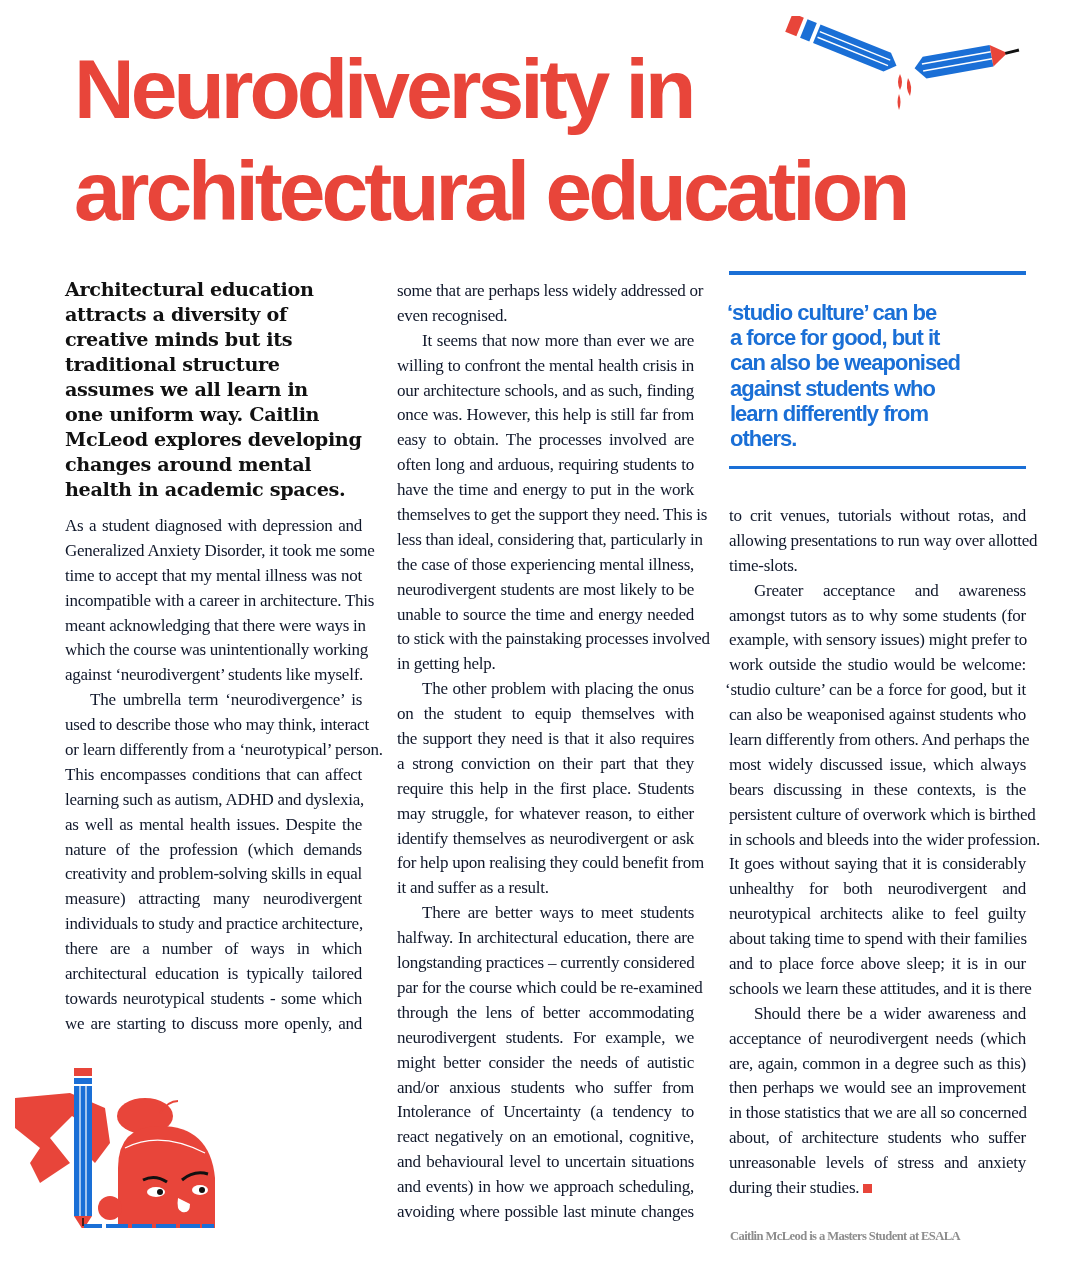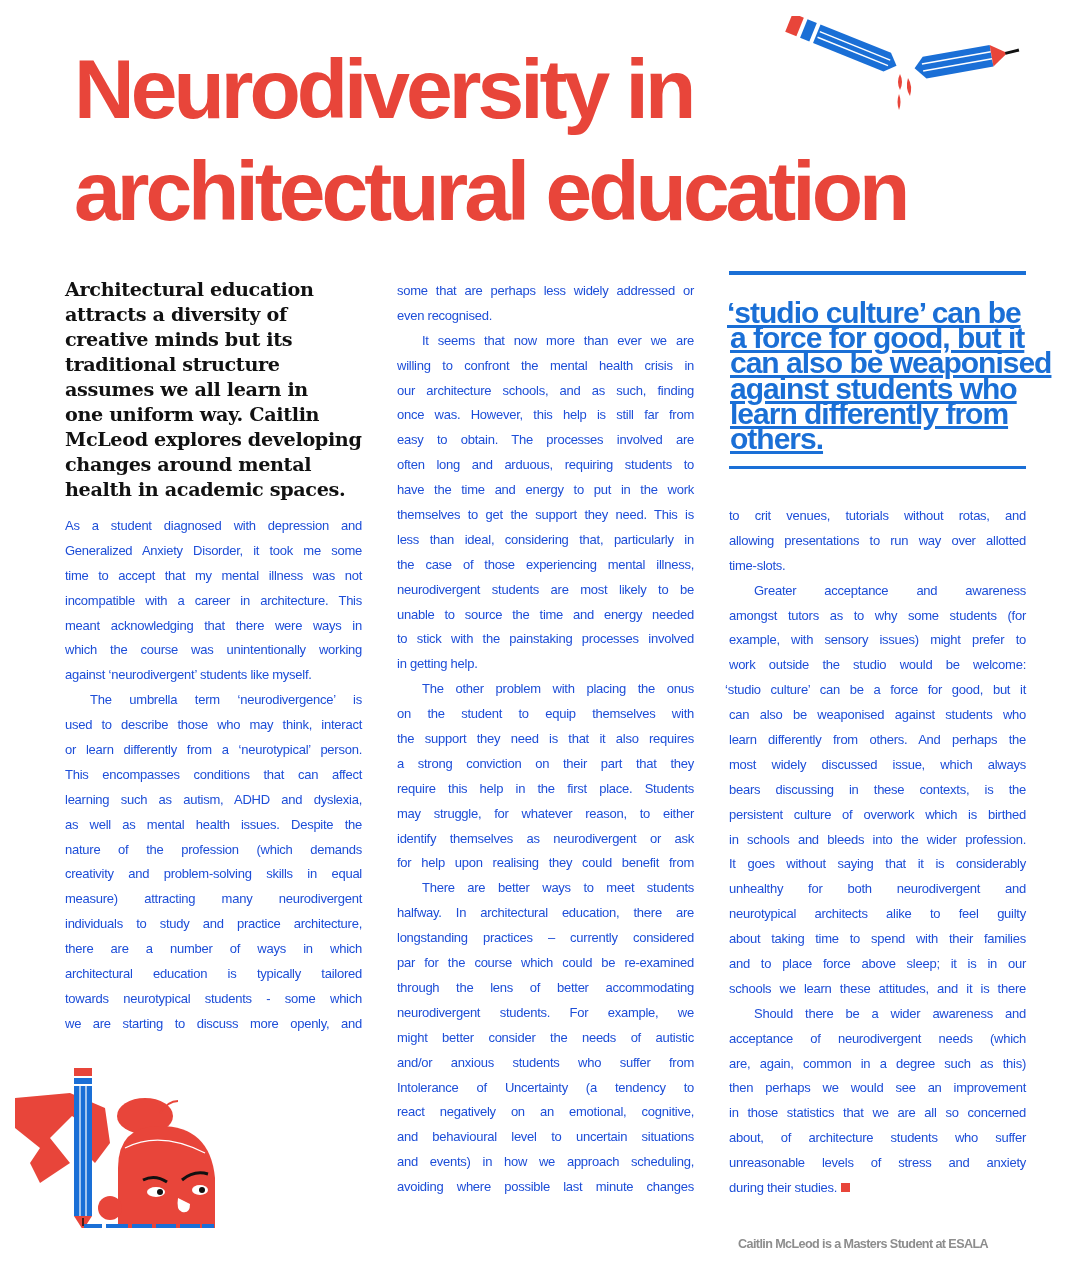--- a/index.html
+++ b/index.html
@@ -11,41 +11,41 @@
     white-space: nowrap;
   }
   .standfirst {
     position: absolute; left: 65px; top: 277px; width: 300px; margin: 0;
     font-family: "DejaVu Serif", serif; font-weight: 700; color: #111;
     font-size: 19.2px; line-height: 25px; letter-spacing: -0.35px;
   }
   .standfirst span { display: block; white-space: nowrap; }
   .col {
     position: absolute; width: 297px;
-    font-family: Liberation Sans, sans-serif; font-size: 13px; color: #1d4ed8;
+    font-family: Liberation Serif, serif; font-size: 17px; color: #0f172a;
     line-height: 24.9px; letter-spacing: -0.25px;
   }
   .col .ln { display: block; height: 24.9px; text-align: justify; text-align-last: justify; white-space: nowrap; overflow: visible; }
   .col .ln.end { text-align-last: left; }
   .col .ln.indent { padding-left: 25px; }
   .col .ln.hang { margin-left: -4px; }
   #col1 { left: 65px; top: 514px; }
   #col2 { left: 397px; top: 279px; }
   #col3 { left: 729px; top: 504px; }
   .pull-rule { position: absolute; left: 729px; width: 297px; height: 4px; background: #1a6fd6; }
   .pullquote {
     position: absolute; left: 727px; top: 300px; width: 300px; margin: 0;
     font-family: "Liberation Sans", sans-serif; font-weight: 700; color: #1a6fd6;
-    font-size: 30px; line-height: 25.2px; letter-spacing: -1px; text-decoration: underline;
+    font-size: 22px; line-height: 25.2px; letter-spacing: -1px;
   }
   .pullquote span { display: block; white-space: nowrap; }
   .end-mark { display: inline-block; width: 9px; height: 9px; background: #e8453a; margin-left: 4px; vertical-align: 0px; }
   .byline {
-    position: absolute; left: 730px; top: 1229px; margin: 8px;
-    font-family: Liberation Sans, sans-serif; font-weight: 700; color: #8d8d8d;
+    position: absolute; left: 730px; top: 1229px; margin: 0;
+    font-family: Liberation Serif, serif; font-weight: 700; color: #8d8d8d;
     font-size: 12.6px; letter-spacing: -0.6px; white-space: nowrap;
   }
   .illus { position: absolute; }
 </style>
 </head>
 <body>
 
 <h1 class="title">
   <span style="display:block">Neurodiversity in</span>
   <span style="display:block">architectural education</span>
@@ -161,20 +161,21 @@
   <span class="ln">to stick with the painstaking processes involved</span>
   <span class="ln end">in getting help.</span>
   <span class="ln indent">The other problem with placing the onus</span>
   <span class="ln">on the student to equip themselves with</span>
   <span class="ln">the support they need is that it also requires</span>
   <span class="ln">a strong conviction on their part that they</span>
   <span class="ln">require this help in the first place. Students</span>
   <span class="ln">may struggle, for whatever reason, to either</span>
   <span class="ln">identify themselves as neurodivergent or ask</span>
   <span class="ln">for help upon realising they could benefit from</span>
+  <span class="ln end">it and suffer as a result.</span>
   <span class="ln indent">There are better ways to meet students</span>
   <span class="ln">halfway. In architectural education, there are</span>
   <span class="ln">longstanding practices – currently considered</span>
   <span class="ln">par for the course which could be re-examined</span>
   <span class="ln">through the lens of better accommodating</span>
   <span class="ln">neurodivergent students. For example, we</span>
   <span class="ln">might better consider the needs of autistic</span>
   <span class="ln">and/or anxious students who suffer from</span>
   <span class="ln">Intolerance of Uncertainty (a tendency to</span>
   <span class="ln">react negatively on an emotional, cognitive,</span>

